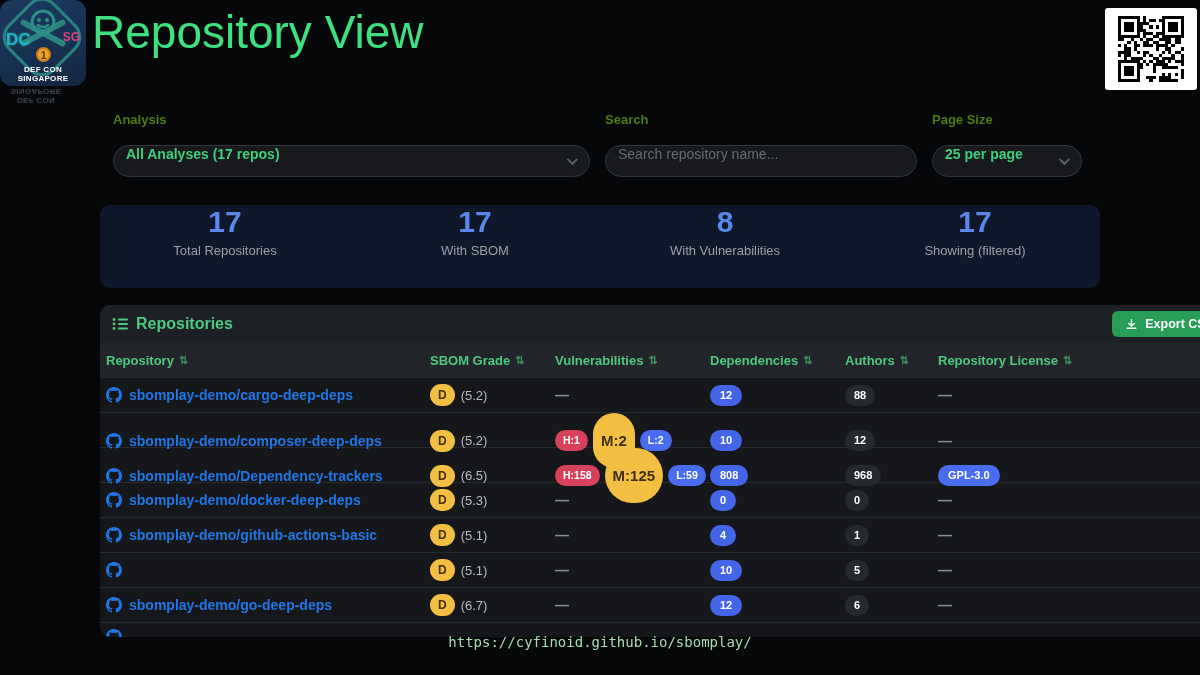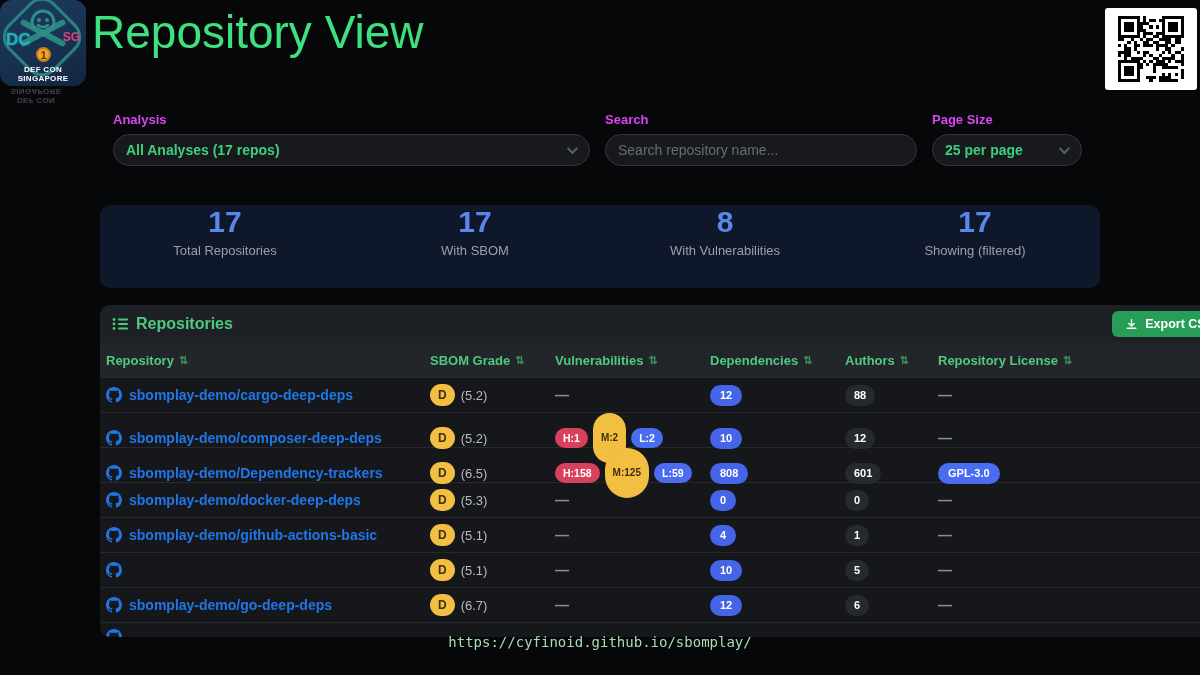--- a/index.html
+++ b/index.html
@@ -51,24 +51,24 @@
   }
   .qr-box {
     position:absolute; left:1105px; top:8px; width:92px; height:82px;
     background:#ffffff; border-radius:3px;
     display:flex; align-items:center; justify-content:center;
   }
   .qr-box svg { width:66px; height:66px; background:#fff; }
 
   
   .filter-group { position:absolute; top:112px; }
-  .filter-label { font-size:13px; font-weight:bold; color:#d946ef; margin-bottom:7px; }
+  .filter-label { font-size:13px; font-weight:bold; color:#4d7c0f; margin-bottom:18px; }
   .control {
     height:32px; background:#17191c; border:1px solid #32363b; border-radius:16px;
-    display:flex; align-items:center; padding:0 12px; font-size:14px;
+    display:flex; align-items:flex-start; padding:0 12px; font-size:14px;
     position:relative;
   }
   .control .value-green { color:#3ecf7e; font-weight:600; }
   .control .chevron {
     position:absolute; right:14px; top:11px; width:8px; height:8px;
     border-right:2px solid #5c6166; border-bottom:2px solid #5c6166;
     transform:rotate(45deg) translateY(-2px);
   }
   .control input {
     width:100%; background:transparent; border:none; outline:none;
@@ -123,21 +123,21 @@
   .repo-name { font-size:14px; font-weight:bold; color:#2176e6; }
   .grade-cell { display:flex; align-items:center; gap:6px; }
   .pill {
     display:inline-flex; align-items:center; justify-content:center;
     border-radius:999px; font-weight:bold; line-height:1;
   }
   .pill.grade { background:#f2bf42; color:#40300a; font-size:12px; padding:5px 8px; }
   .score { font-size:13px; color:#b8bcc0; }
   .vuln-cell { display:flex; gap:5px; align-items:center; }
   .pill.h { background:#d8415c; color:#fff; font-size:10.5px; padding:5px 8px; }
-  .pill.m { background:#f2bf42; color:#40300a; font-size:10px; padding:20px 8px; }
+  .pill.m { background:#f2bf42; color:#40300a; font-size:15px; padding:20px 8px; }
   .pill.l { background:#4a6cf0; color:#fff; font-size:10.5px; padding:5px 8px; }
   .pill.deps { background:#4565e8; color:#fff; font-size:11px; padding:5px 10px; }
   .pill.authors { background:#26292e; color:#fff; font-size:11px; padding:5px 9px; }
   .pill.license { background:#4a6cf0; color:#fff; font-size:11px; padding:5px 10px; }
   .dash { color:#8a8f94; font-size:14px; font-weight:bold; }
   .partial-row { height:15px; border-top:1px solid #26292d; padding-left:6px; overflow:hidden; }
   .partial-row svg { width:16px; height:16px; margin-top:6px; }
 
   
   .footer-url {
@@ -463,21 +463,21 @@
     <div class="grade-cell">
       <span class="pill grade">D</span>
       <span class="score">(6.5)</span>
     </div>
     <div class="vuln-cell">
       <span class="pill h">H:158</span>
       <span class="pill m">M:125</span>
       <span class="pill l">L:59</span>
     </div>
     <div><span class="pill deps">808</span></div>
-    <div><span class="pill authors">601</span></div>
+    <div><span class="pill authors">968</span></div>
     <div><span class="pill license">GPL-3.0</span></div>
   </div>
 
   <div class="t-row">
     <div class="repo-cell">
       <svg viewBox="0 0 24 24">
           <path fill="#2176e6" d="M12 0C5.37 0 0 5.37 0 12c0 5.3 3.438 9.8 8.205 11.387.6.113.82-.26.82-.577 0-.285-.01-1.04-.015-2.04-3.338.724-4.042-1.61-4.042-1.61-.546-1.387-1.333-1.756-1.333-1.756-1.09-.745.082-.73.082-.73 1.205.085 1.84 1.237 1.84 1.237 1.07 1.835 2.807 1.305 3.492.998.108-.776.417-1.305.76-1.605-2.665-.3-5.466-1.332-5.466-5.93 0-1.31.465-2.38 1.235-3.22-.135-.303-.54-1.523.105-3.176 0 0 1.005-.322 3.3 1.23.96-.267 1.98-.399 3-.405 1.02.006 2.04.138 3 .405 2.28-1.552 3.285-1.23 3.285-1.23.645 1.653.24 2.873.12 3.176.765.84 1.23 1.91 1.23 3.22 0 4.61-2.805 5.625-5.475 5.92.42.36.81 1.096.81 2.22 0 1.606-.015 2.896-.015 3.286 0 .315.21.69.825.57C20.565 21.795 24 17.295 24 12c0-6.63-5.37-12-12-12"></path>
         </svg>
       <span class="repo-name">sbomplay-demo/docker-deep-deps</span>
     </div>

